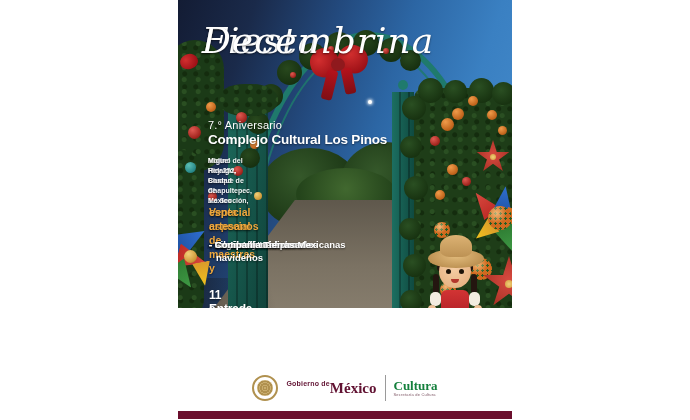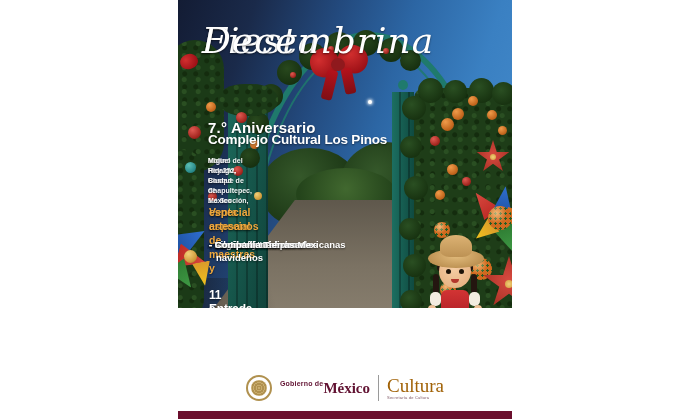--- a/index.html
+++ b/index.html
@@ -86,21 +86,21 @@
   .d-hair{left:259px;top:258px;width:36px;height:17px;background:#241610;border-radius:50% 50% 40% 40%;}
   .d-face{left:261px;top:255px;width:32px;height:33px;background:radial-gradient(circle at 45% 40%,#f5cda4,#e2ab79);border-radius:50%;}
   .d-eye{top:269px;width:5px;height:5px;background:#1c1208;border-radius:50%;}
   .d-mouth{left:273px;top:279px;width:8px;height:4px;border-radius:0 0 8px 8px;background:#b3372c;}
   .d-brim{left:250px;top:249px;width:56px;height:19px;background:radial-gradient(ellipse at 50% 35%,#e3bc7d,#b98d4e 80%);border-radius:50%;}
   .d-crown{left:262px;top:235px;width:32px;height:22px;background:linear-gradient(180deg,#dcb273,#bd9254);border-radius:50% 50% 30% 30%;}
   .sparkle{width:4px;height:4px;background:#fff;border-radius:50%;box-shadow:0 0 3px 1px rgba(255,255,255,.8);}
   
   .txt{position:absolute;color:#fff;text-shadow:0 1px 2px rgba(0,0,0,.5);z-index:10;}
   .title{left:24px;top:18px;font-family:"DejaVu Serif",serif;font-style:italic;font-size:36px;line-height:45px;letter-spacing:1px;font-weight:400;}
-  .anniv{left:30px;top:119px;font-size:15px;font-weight:bold;letter-spacing:.2px;}
+  .anniv{left:30px;top:119px;font-size:11px;font-weight:normal;letter-spacing:.2px;}
   .venue{left:30px;top:132px;font-size:13.5px;font-weight:bold;letter-spacing:-.2px;}
   .addr{left:30px;top:156px;font-size:7px;font-weight:bold;line-height:10px;opacity:.95;}
   .sale{left:31px;top:205px;font-size:10.5px;font-weight:bold;line-height:14px;color:#EFA83D;text-shadow:0 1px 2px rgba(0,0,0,.6);}
   .cols{left:31px;top:239px;display:flex;z-index:10;}
   .colL{width:89px;}
   .colR{width:146px;}
   .product-item{font-size:9.5px;font-weight:bold;line-height:12.5px;padding-left:7px;text-indent:-7px;}
   .entrada{left:31px;top:316px;display:flex;align-items:center;gap:7px;z-index:10;}
   .entrada .big{font-size:12px;font-weight:bold;letter-spacing:-.2px;}
   .gbar{width:3px;height:15px;background:#cf9b3a;border-radius:1px;}
@@ -110,21 +110,21 @@
           display:flex;align-items:center;justify-content:center;gap:8px;}
   .eagle{width:26px;height:26px;border:2px solid #b0914f;border-radius:50%;box-sizing:border-box;
          display:flex;align-items:center;justify-content:center;}
   .eagle-core{width:16px;height:16px;border-radius:50%;
          background:repeating-radial-gradient(#c9ad6e 0 1px,#b0914f 1px 2.5px);}
   .gob{display:flex;flex-direction:row;line-height:1;}
   .gob .l1{font-size:7px;font-weight:bold;color:#611232;letter-spacing:.2px;}
   .gob .l2{font-family:"Liberation Serif",serif;font-size:15px;font-weight:bold;color:#611232;margin-top:1px;}
   .vsep{width:1px;height:26px;background:#9a9a9a;}
   .cult{display:flex;flex-direction:column;line-height:1;}
-  .cult .l1{font-family:"Liberation Serif",serif;font-size:19px;font-weight:normal;color:#a16207;}
+  .cult .l1{font-family:"Liberation Serif",serif;font-size:13px;font-weight:bold;color:#15803d;}
   .cult .l2{font-size:4px;color:#7d5563;margin-top:1.5px;letter-spacing:.2px;}
   .bottom-bar{position:absolute;left:0;top:411px;width:334px;height:8px;background:#6B0F2D;}
 </style>
 </head>
 <body>
 
 <div class="poster">
   <div class="photo">
 
     <div class="tree t1"></div>

